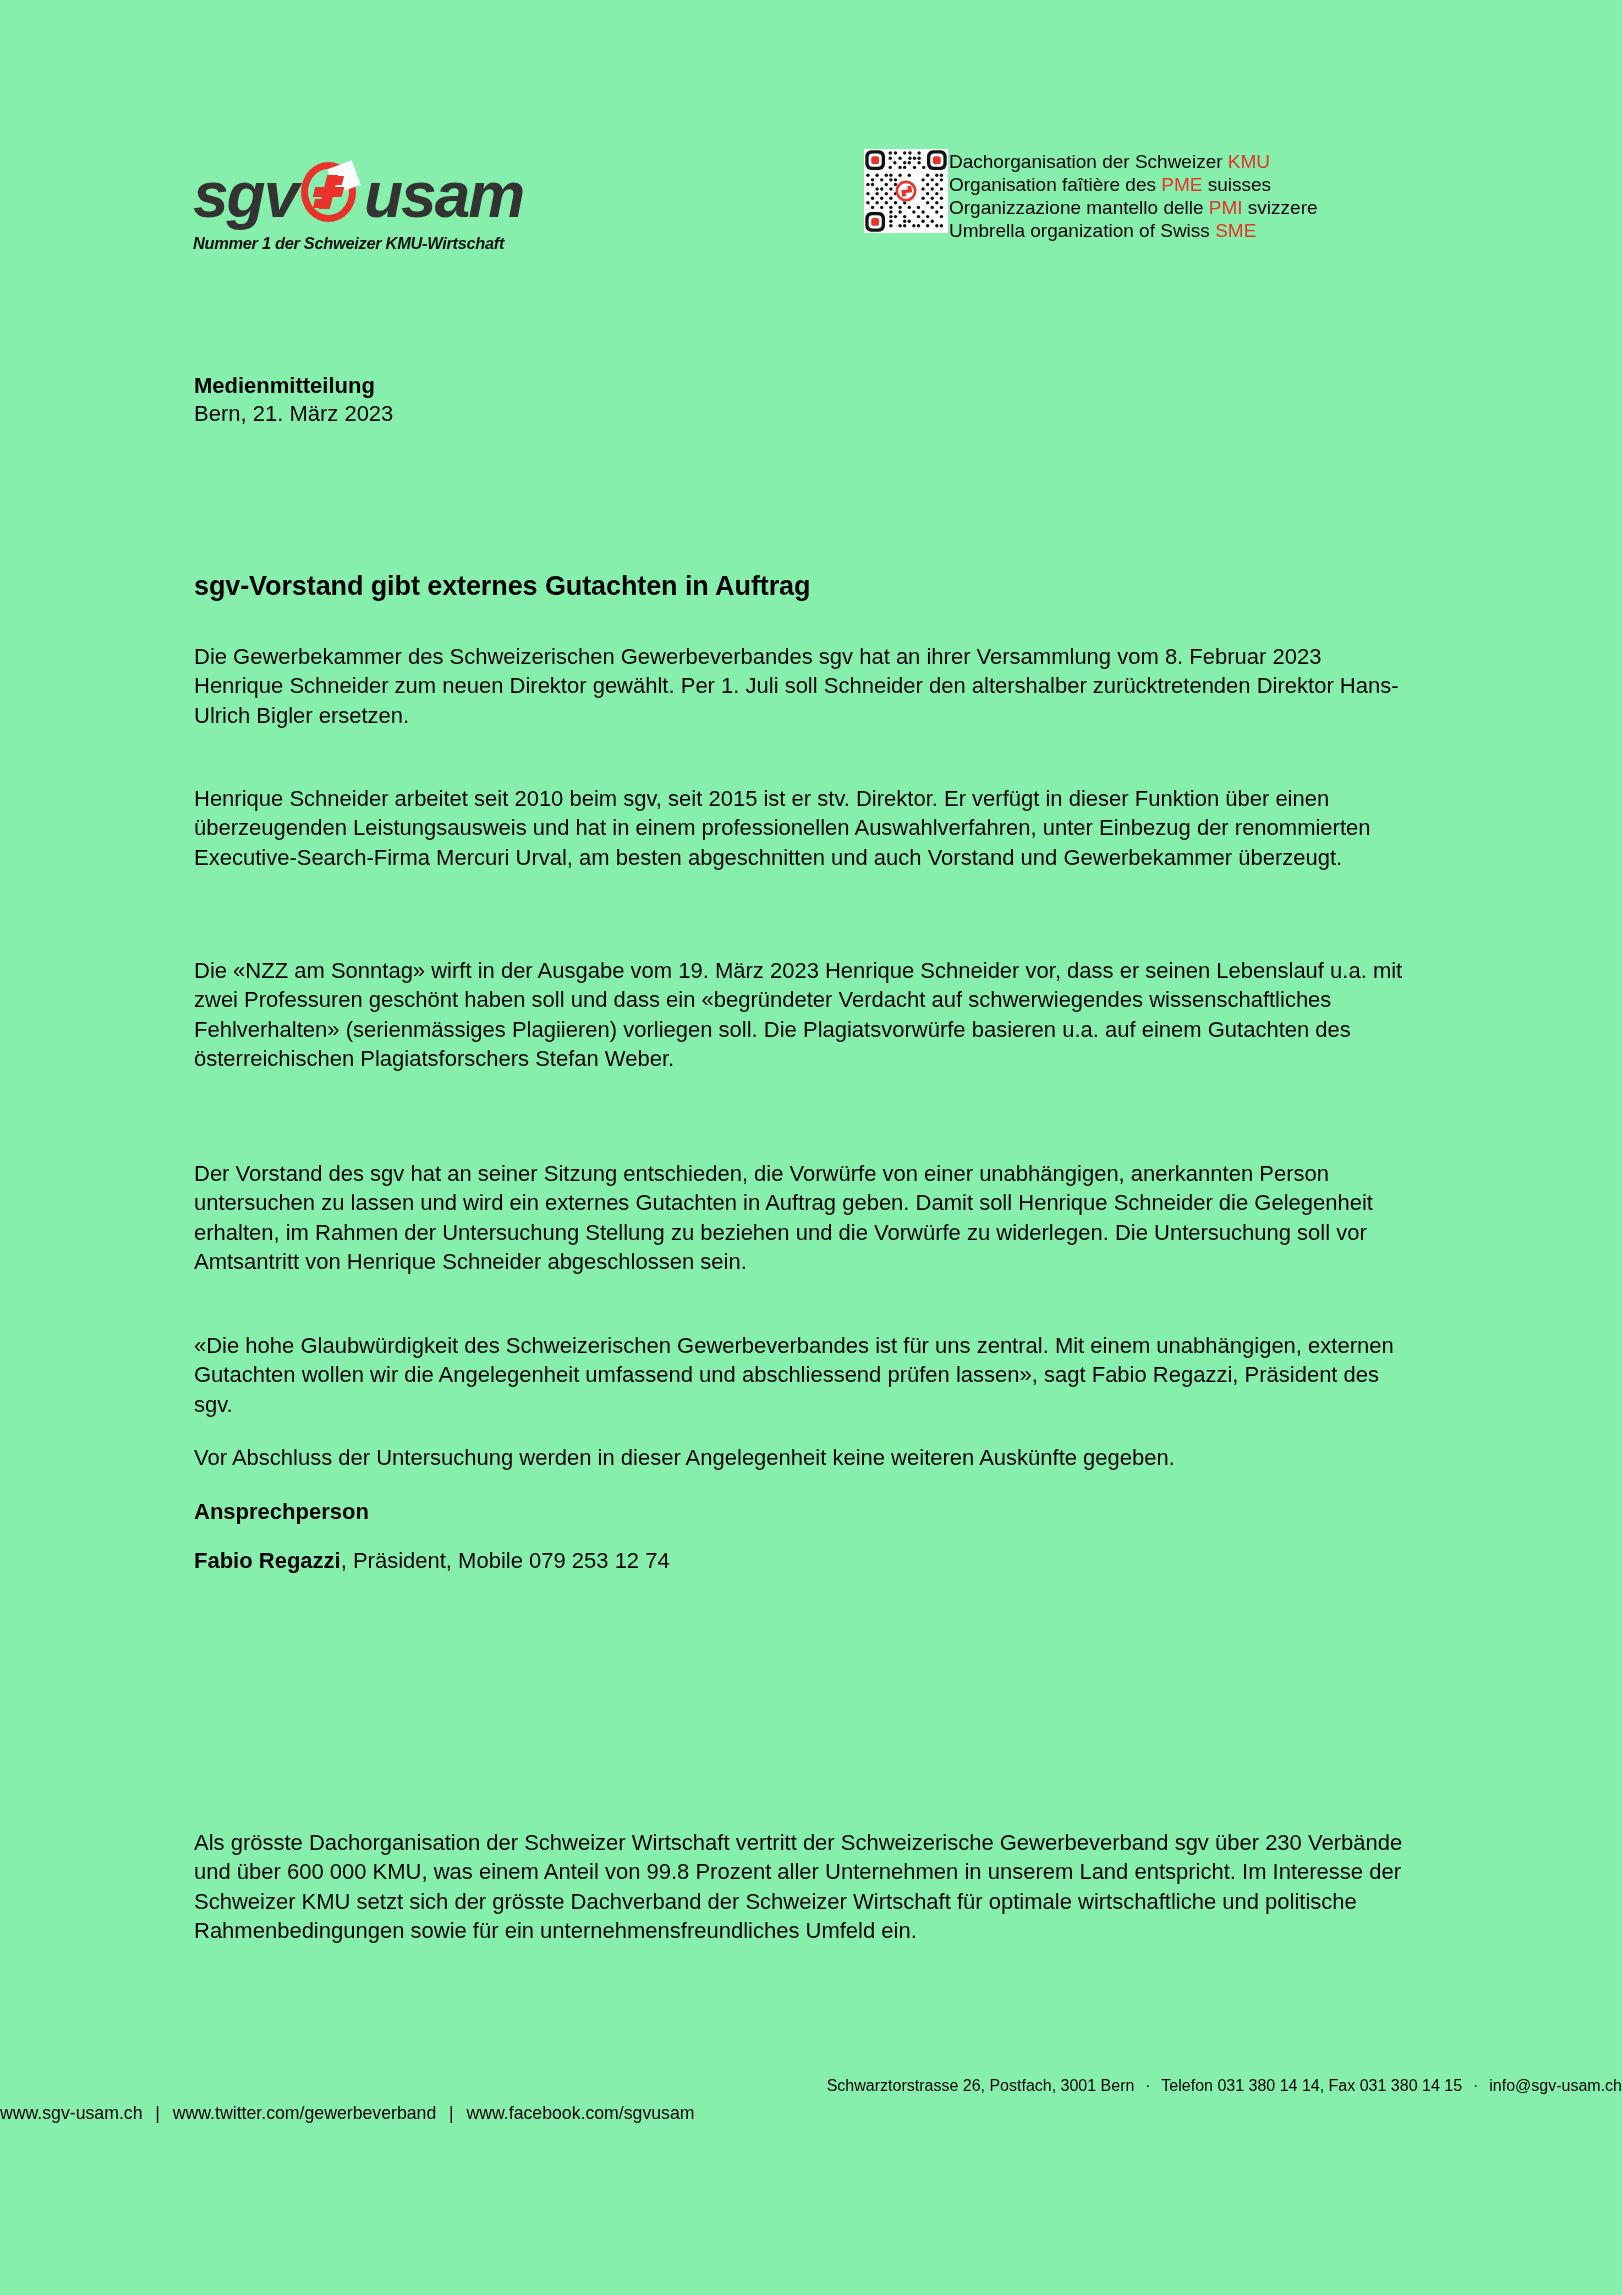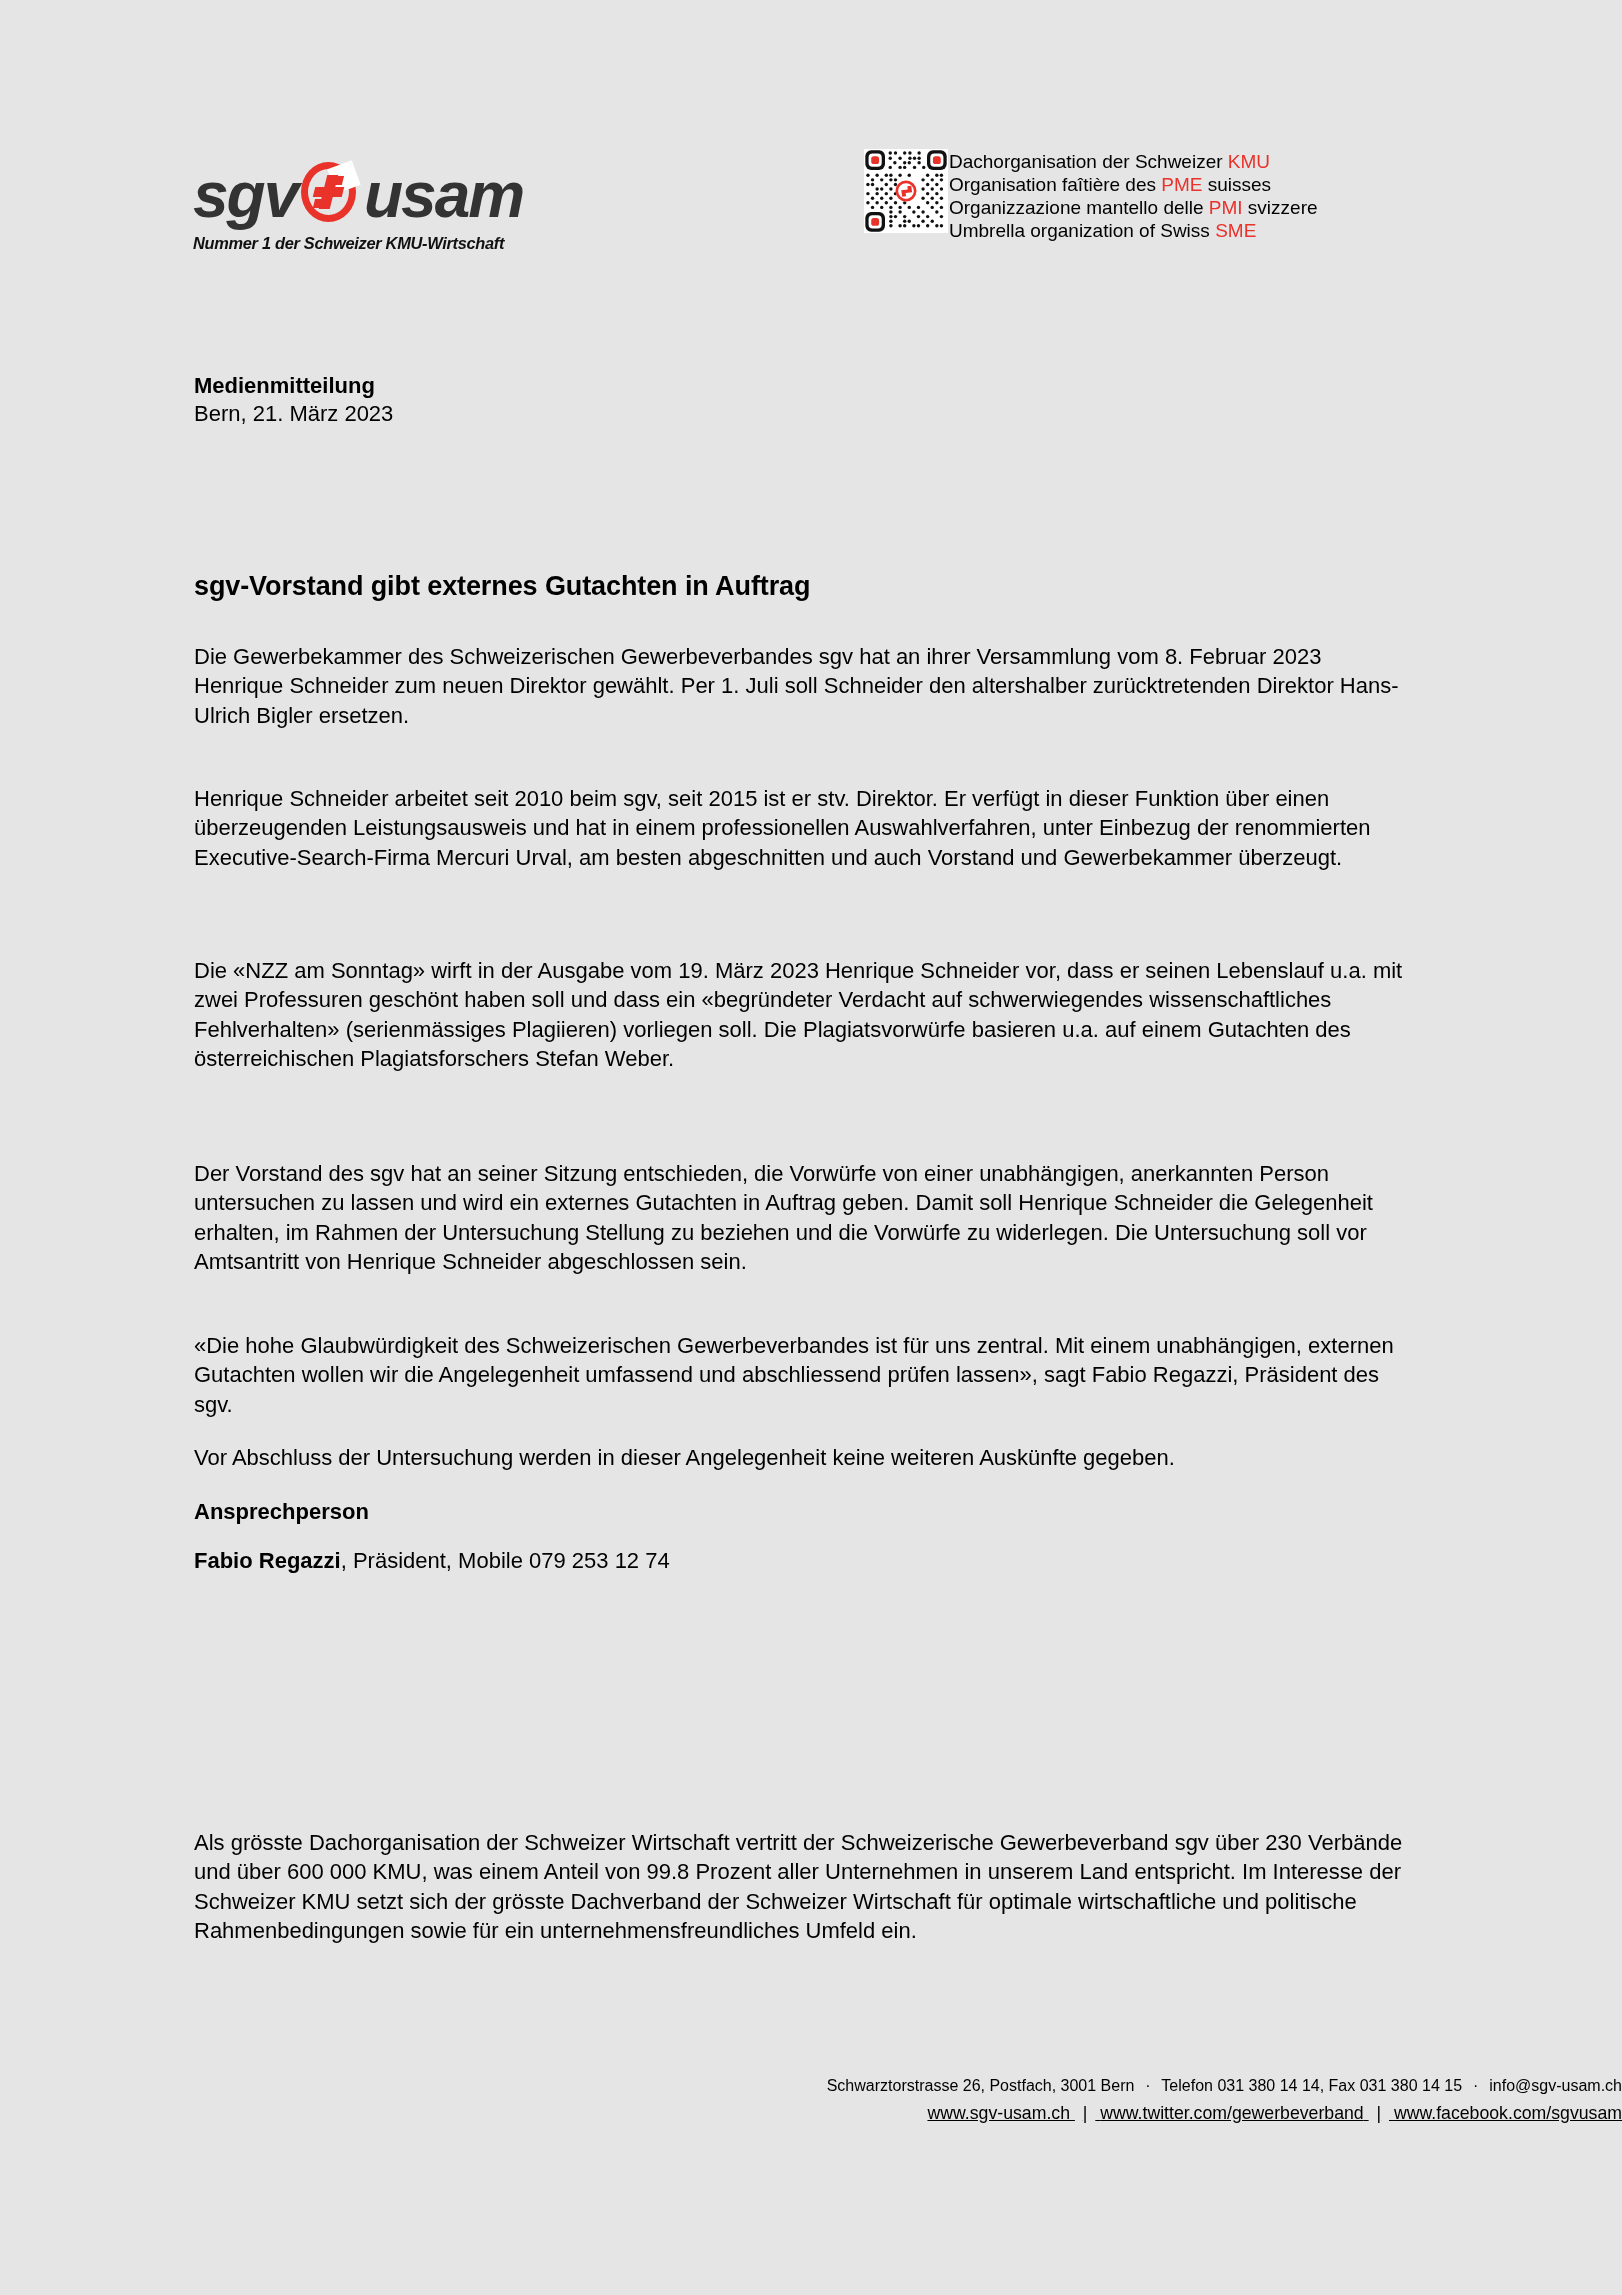--- a/index.html
+++ b/index.html
@@ -15,21 +15,21 @@
     font-family: "Liberation Sans", "DejaVu Sans", sans-serif;
     color: #000000;
     -webkit-font-smoothing: antialiased;
   }
 
   .page {
     position: absolute;
     inset: 0;
     width: 1622px;
     height: 2295px;
-    background: #e5e5e5;
+    background: #86efac;
     overflow: hidden;
   }
 
   
   .header {
     position: absolute;
     left: 0;
     top: 0;
     width: 1622px;
     height: 314px;
@@ -238,25 +238,24 @@
 
   .footer-address {
     margin-top: 17px;
     text-align: right;
     font-size: 16px;
     line-height: 27.5px;
     color: #000000;
   }
   .footer-address .sep { padding: 0 6.5px; }
   .footer-social {
-    text-align: right;
+    text-align: left;
     font-size: 17.7px;
     line-height: 27.5px;
     color: #000000;
-    text-decoration: underline;
   }
   .footer-social .bar { padding: 0 7.9px; }
 </style>
 </head>
 <body>
 
 <div class="page">
 
   <div class="header">
 

